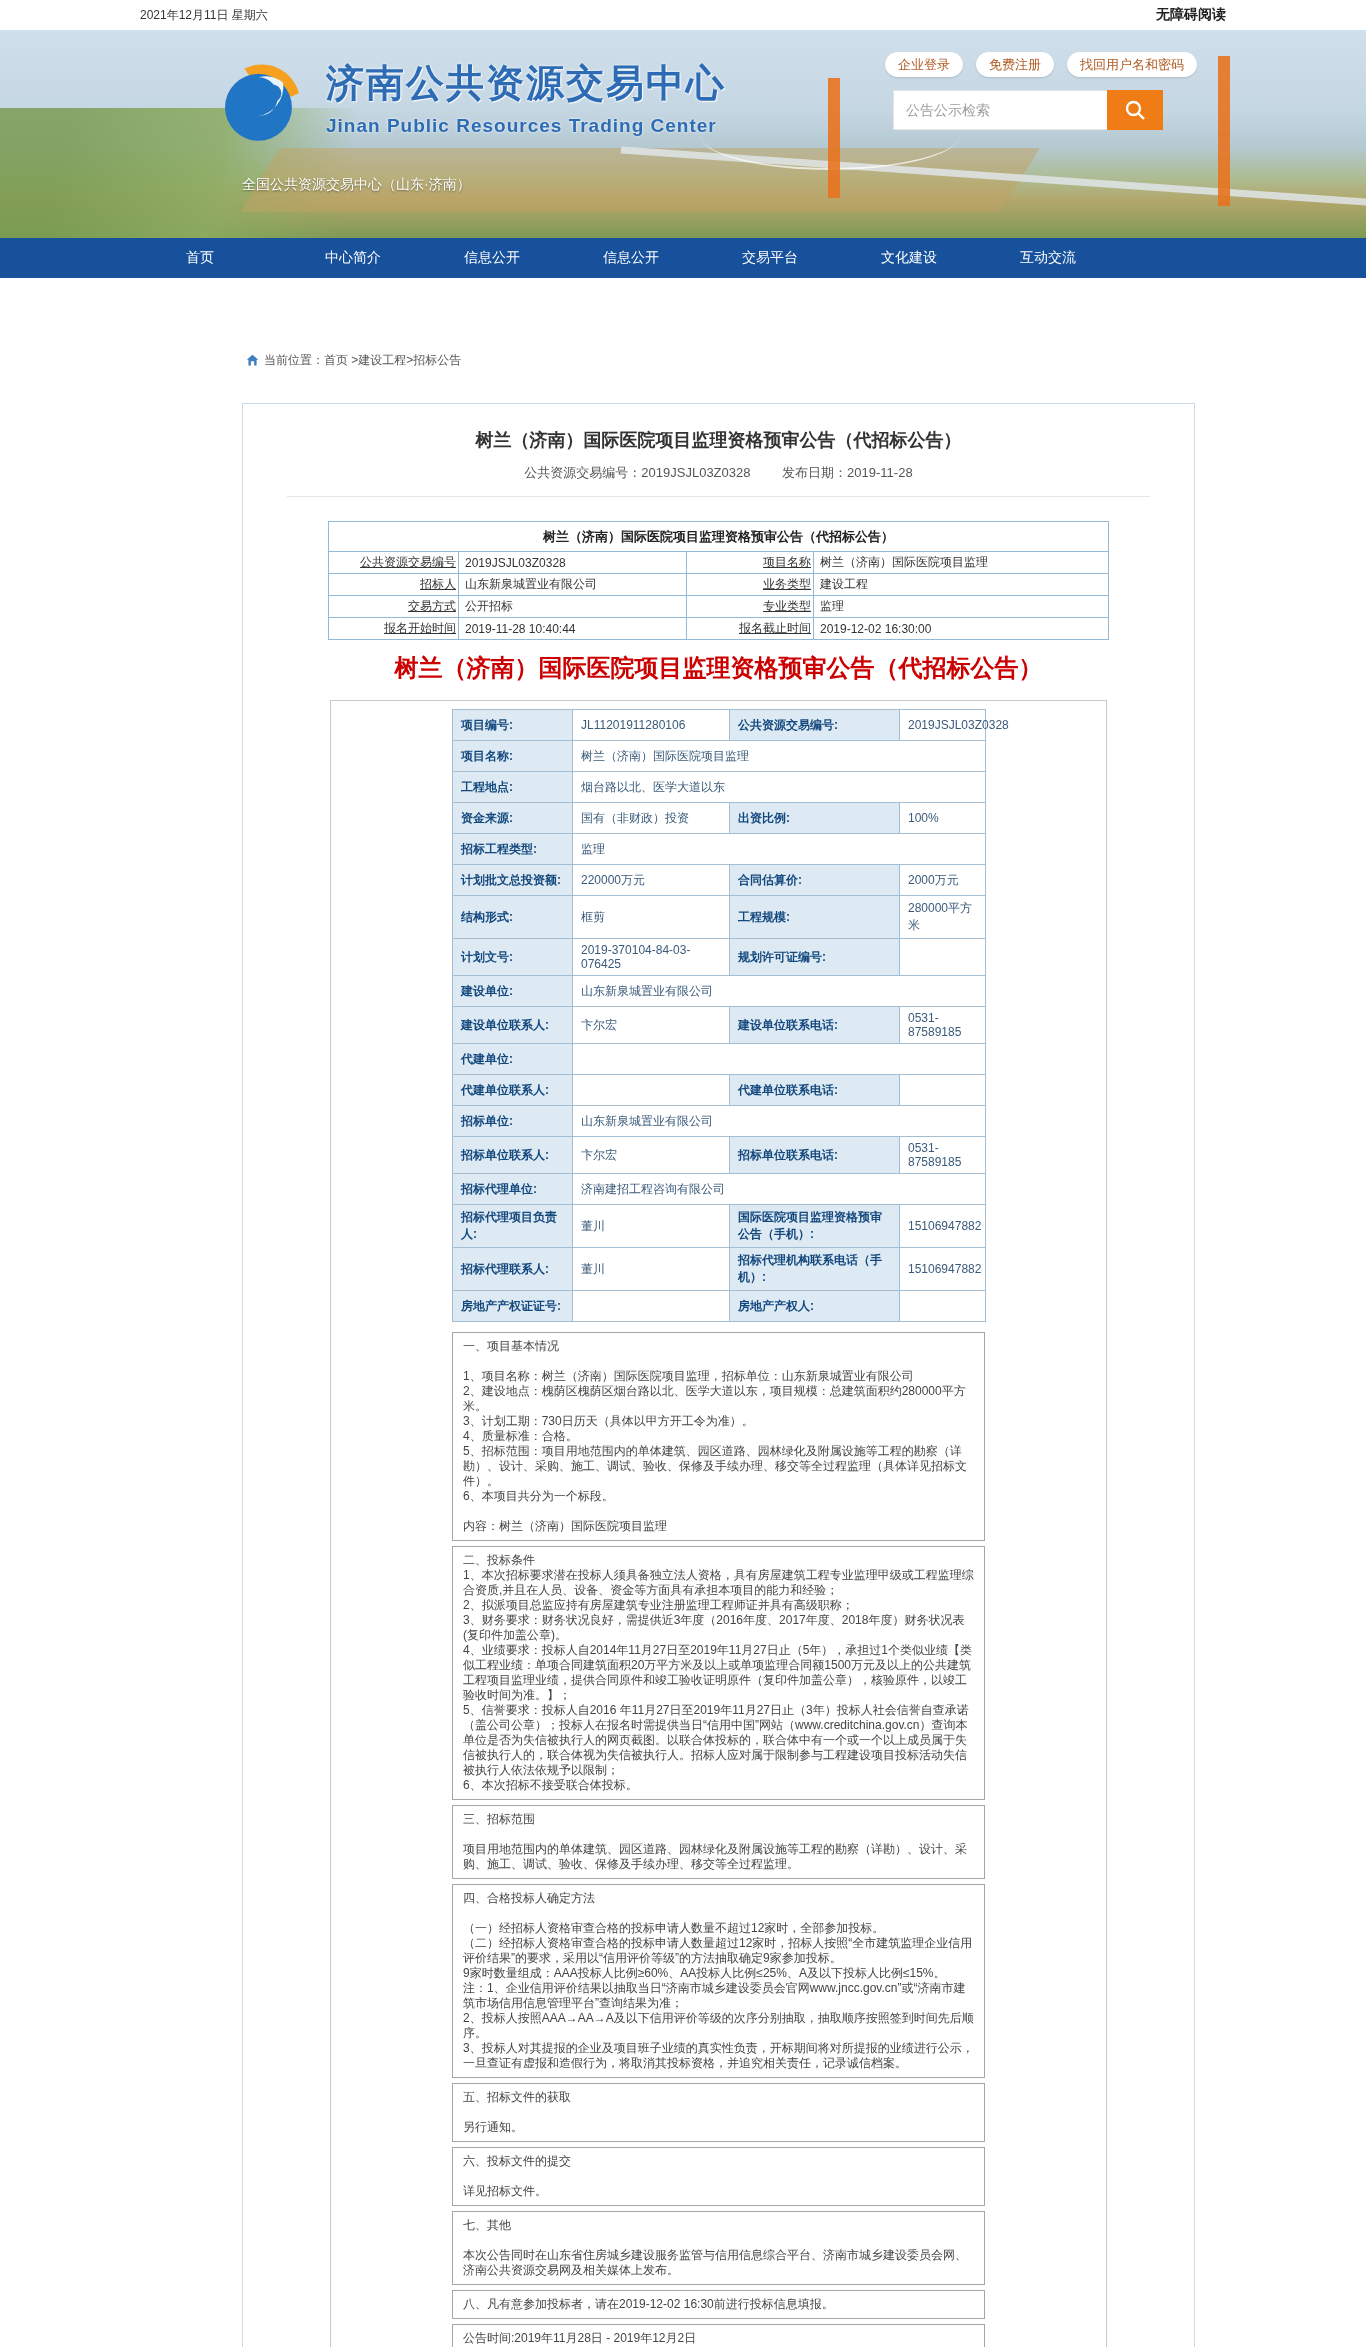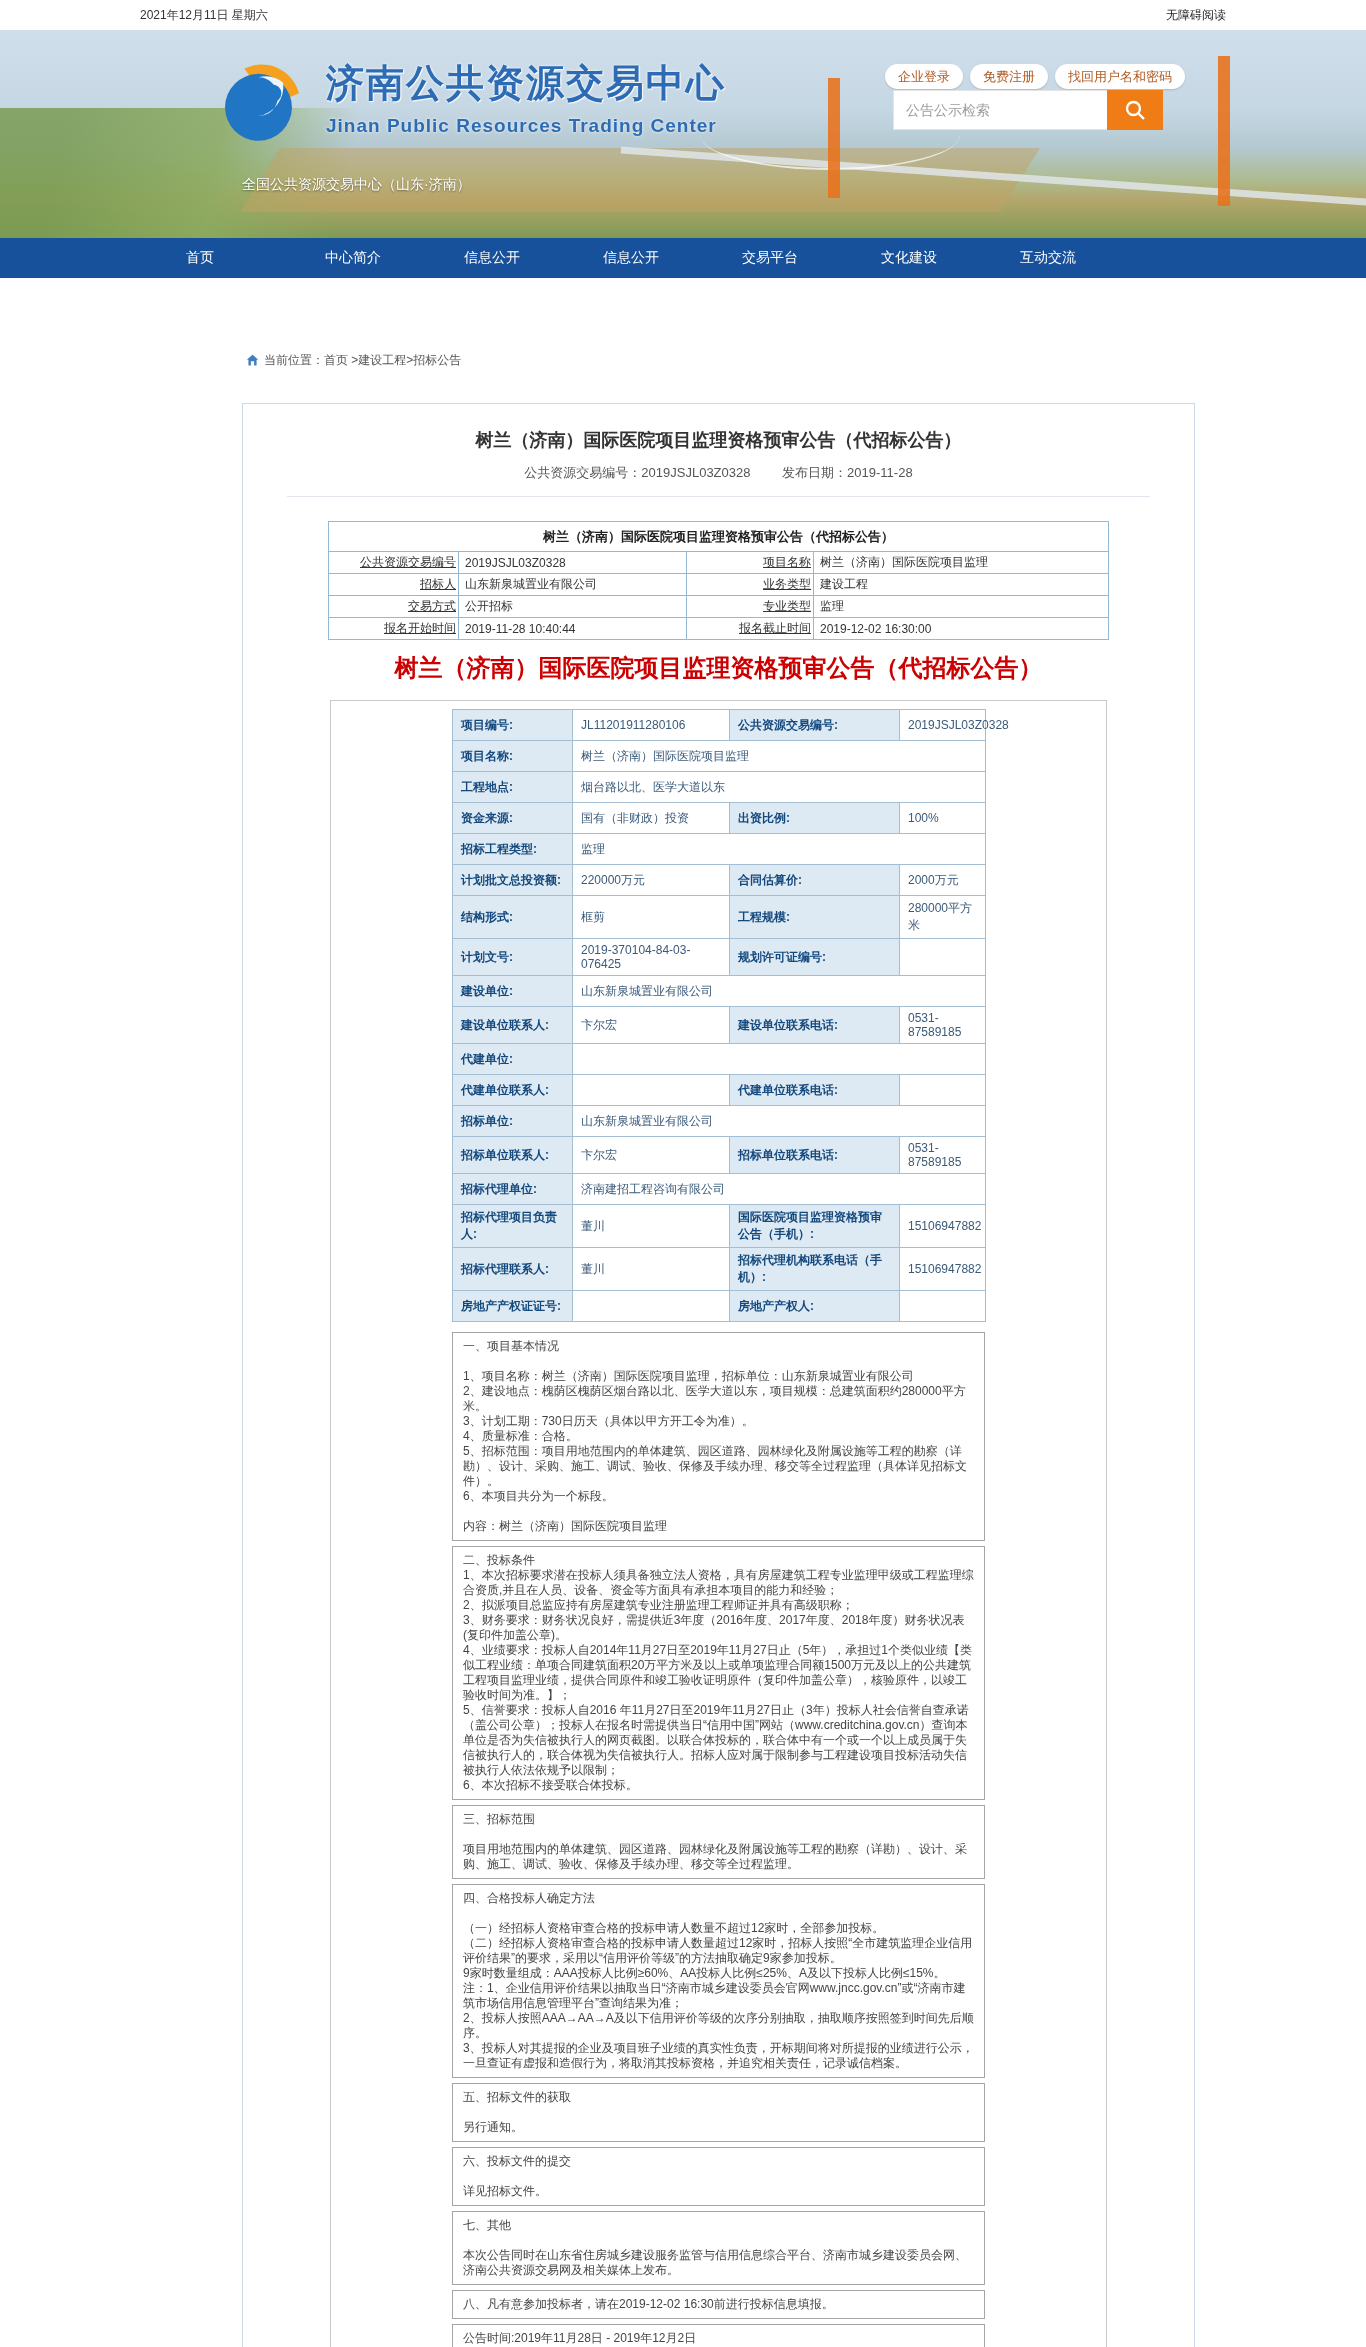--- a/index.html
+++ b/index.html
@@ -7,21 +7,21 @@
     width: 1366px; min-height: 2347px; background: #fff;
     font-family: "Liberation Sans", "DejaVu Sans", sans-serif;
     color: #333;
   }
   .inner { width: 1086px; margin: 0 auto; position: relative; }
 
   
   .topbar { height: 30px; background: #fff; }
   .topbar .inner { display: flex; justify-content: space-between; align-items: center; height: 30px; }
   .topbar .date { font-size: 12px; color: #333; }
-  .topbar .a11y { font-size: 12px; color: #222; cursor: pointer; }
+  .topbar .a11y { font-size: 14px; color: #222; cursor: pointer; font-weight: bold; }
 
   
   .banner {
     position: relative; height: 208px; overflow: hidden;
     background: linear-gradient(180deg, #cfdfeb 0%, #c6d7e4 38%, #b4c9d2 56%, #adbb90 72%, #b3a express66b 82%, #7e9a55 100%);
     background: linear-gradient(180deg, #cfdfeb 0%, #c6d7e4 38%, #b4c9d2 56%, #adbb90 72%, #b3a66b 82%, #7e9a55 100%);
   }
   .banner .field { position: absolute; left: 0; bottom: 0; width: 430px; height: 130px; background: linear-gradient(100deg, #7a9c52 15%, #8cab60 50%, rgba(140,171,96,0) 80%); opacity: .85; }
   .banner .river { position: absolute; left: 260px; bottom: 26px; width: 760px; height: 64px; background: #c2a263; opacity: .5; transform: skewX(-32deg); }
   .banner .deck { position: absolute; left: 620px; bottom: 58px; width: 760px; height: 7px; background: #dfe5e8; opacity: .85; transform: rotate(4deg); }
@@ -36,21 +36,21 @@
   .logo .cn {
     font-size: 38px; font-weight: bold; color: var(--link-blue, #2d6cb5);
     letter-spacing: 2px; text-shadow: 0 0 3px rgba(255,255,255,.9), 1px 1px 0 rgba(255,255,255,.8);
   }
   .logo .en {
     margin-top: 6px; font-size: 19px; font-weight: bold; color: var(--link-blue, #2d6cb5);
     letter-spacing: 1px; text-shadow: 0 0 3px rgba(255,255,255,.9);
   }
   .tagline { position: absolute; left: 242px; top: 146px; font-size: 14px; color: #fff; text-shadow: 0 1px 2px rgba(0,0,0,.45); }
 
-  .pills { position: absolute; left: 885px; top: 34px; display: flex; gap: 7px; justify-content: center; }
+  .pills { position: absolute; left: 885px; top: 22px; display: flex; gap: 13px; justify-content: center; }
   .pill {
     height: 25px; padding: 0 13px; border-radius: 13px; background: #fff;
     display: flex; align-items: center; font-size: 13px; color: var(--pill-text, #b05a20);
     cursor: pointer; box-shadow: 0 1px 2px rgba(0,0,0,.15);
   }
   .searchbox { position: absolute; left: 893px; top: 60px; display: flex; }
   .searchbox input {
     width: 214px; height: 40px; border: 1px solid #e4e4e4; border-right: none;
     padding: 0 12px; font-size: 14px; color: #333; outline: none;
     font-family: "Liberation Sans", "DejaVu Sans", sans-serif;

